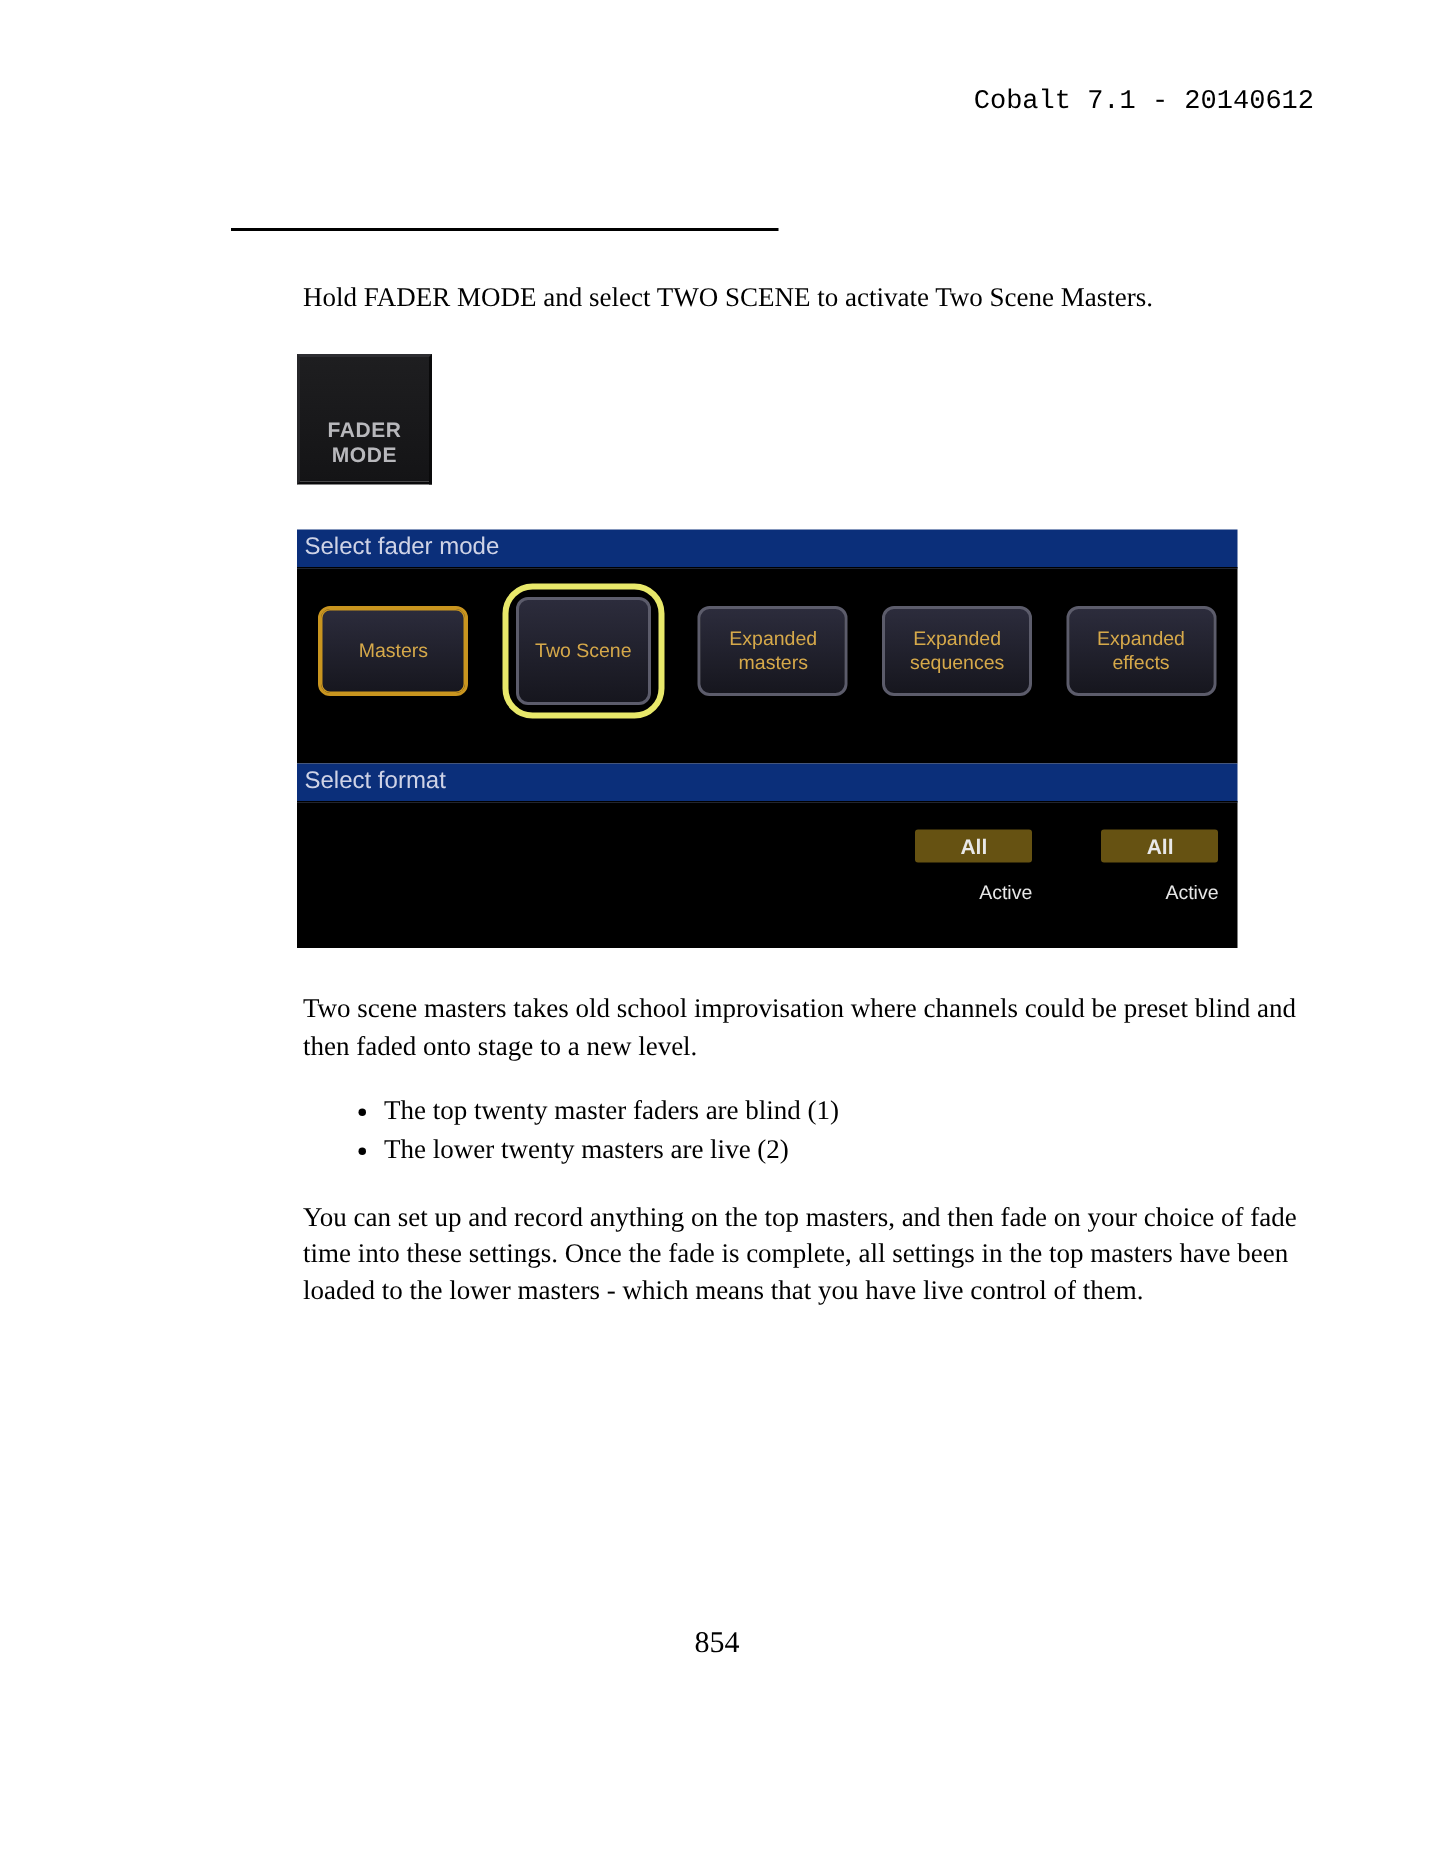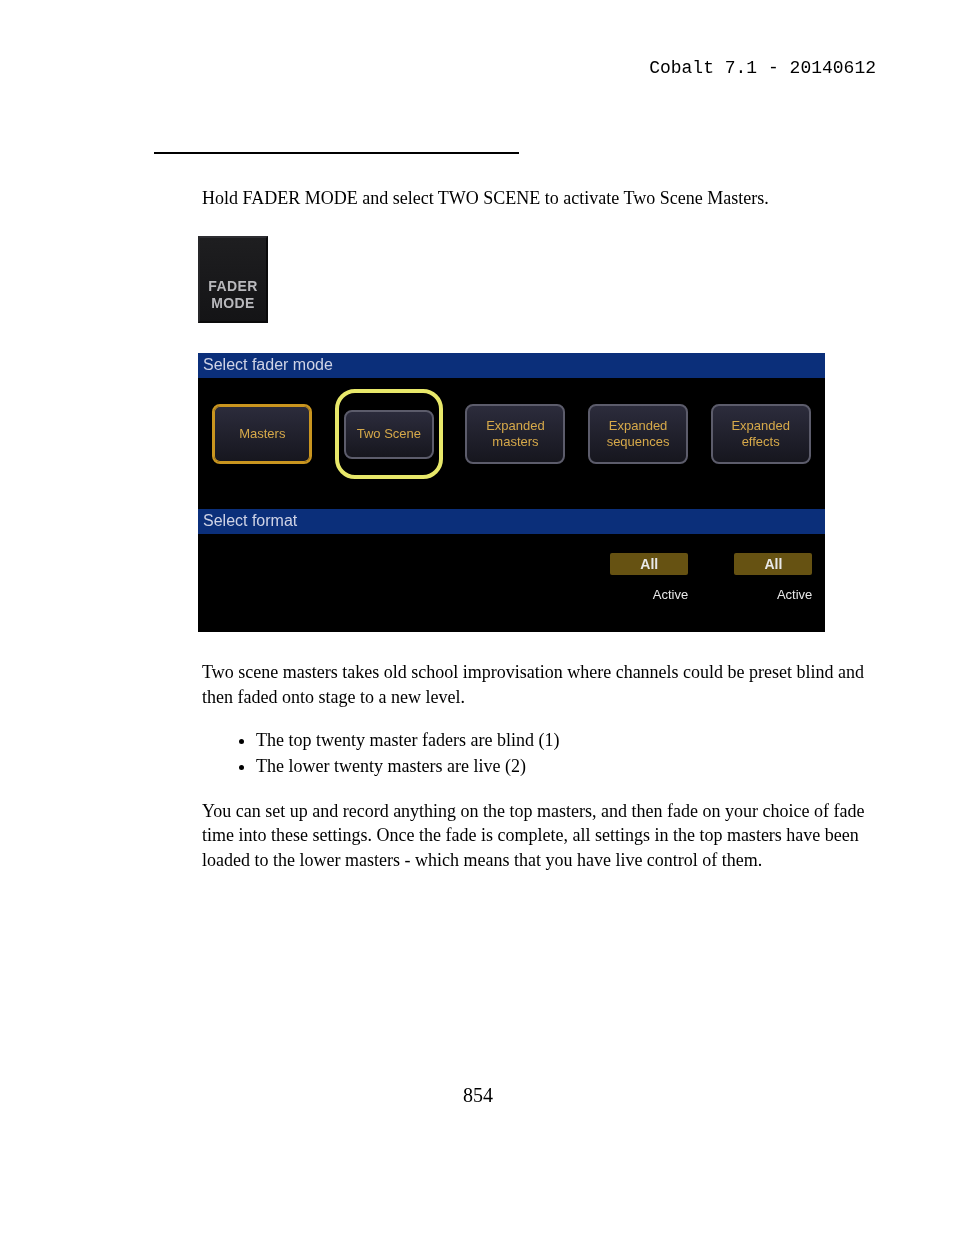--- a/index.html
+++ b/index.html
@@ -47,21 +47,21 @@
   ul.bullets li {
     font-size: 18px;
     line-height: 1.45;
   }
   
   .key-wrap {
     margin-left: 44px;
     margin-bottom: 30px;
   }
   .key {
-    width: 70px;
+    width: 90px;
     height: 87px;
     background: linear-gradient(#1e1e20 0%, #141416 100%);
     border-top: 2px solid #2e2e32;
     border-left: 2px solid #262629;
     border-right: 2px solid #0a0a0b;
     border-bottom: 2px solid #0a0a0b;
     display: flex;
     align-items: flex-end;
     justify-content: center;
     box-sizing: border-box;
@@ -126,21 +126,21 @@
     height: 90px;
     border: 4px solid #e8e86a;
     border-radius: 20px;
     display: flex;
     align-items: center;
     justify-content: center;
     box-sizing: border-box;
   }
   .highlight-ring .mode-btn {
     width: 90px;
-    height: 49px;
+    height: 72px;
     text-align: right;
   }
   .format-cell {
     width: 105px;
     display: flex;
     flex-direction: column;
     align-items: flex-end;
     gap: 12px;
   }
   .format-all {

